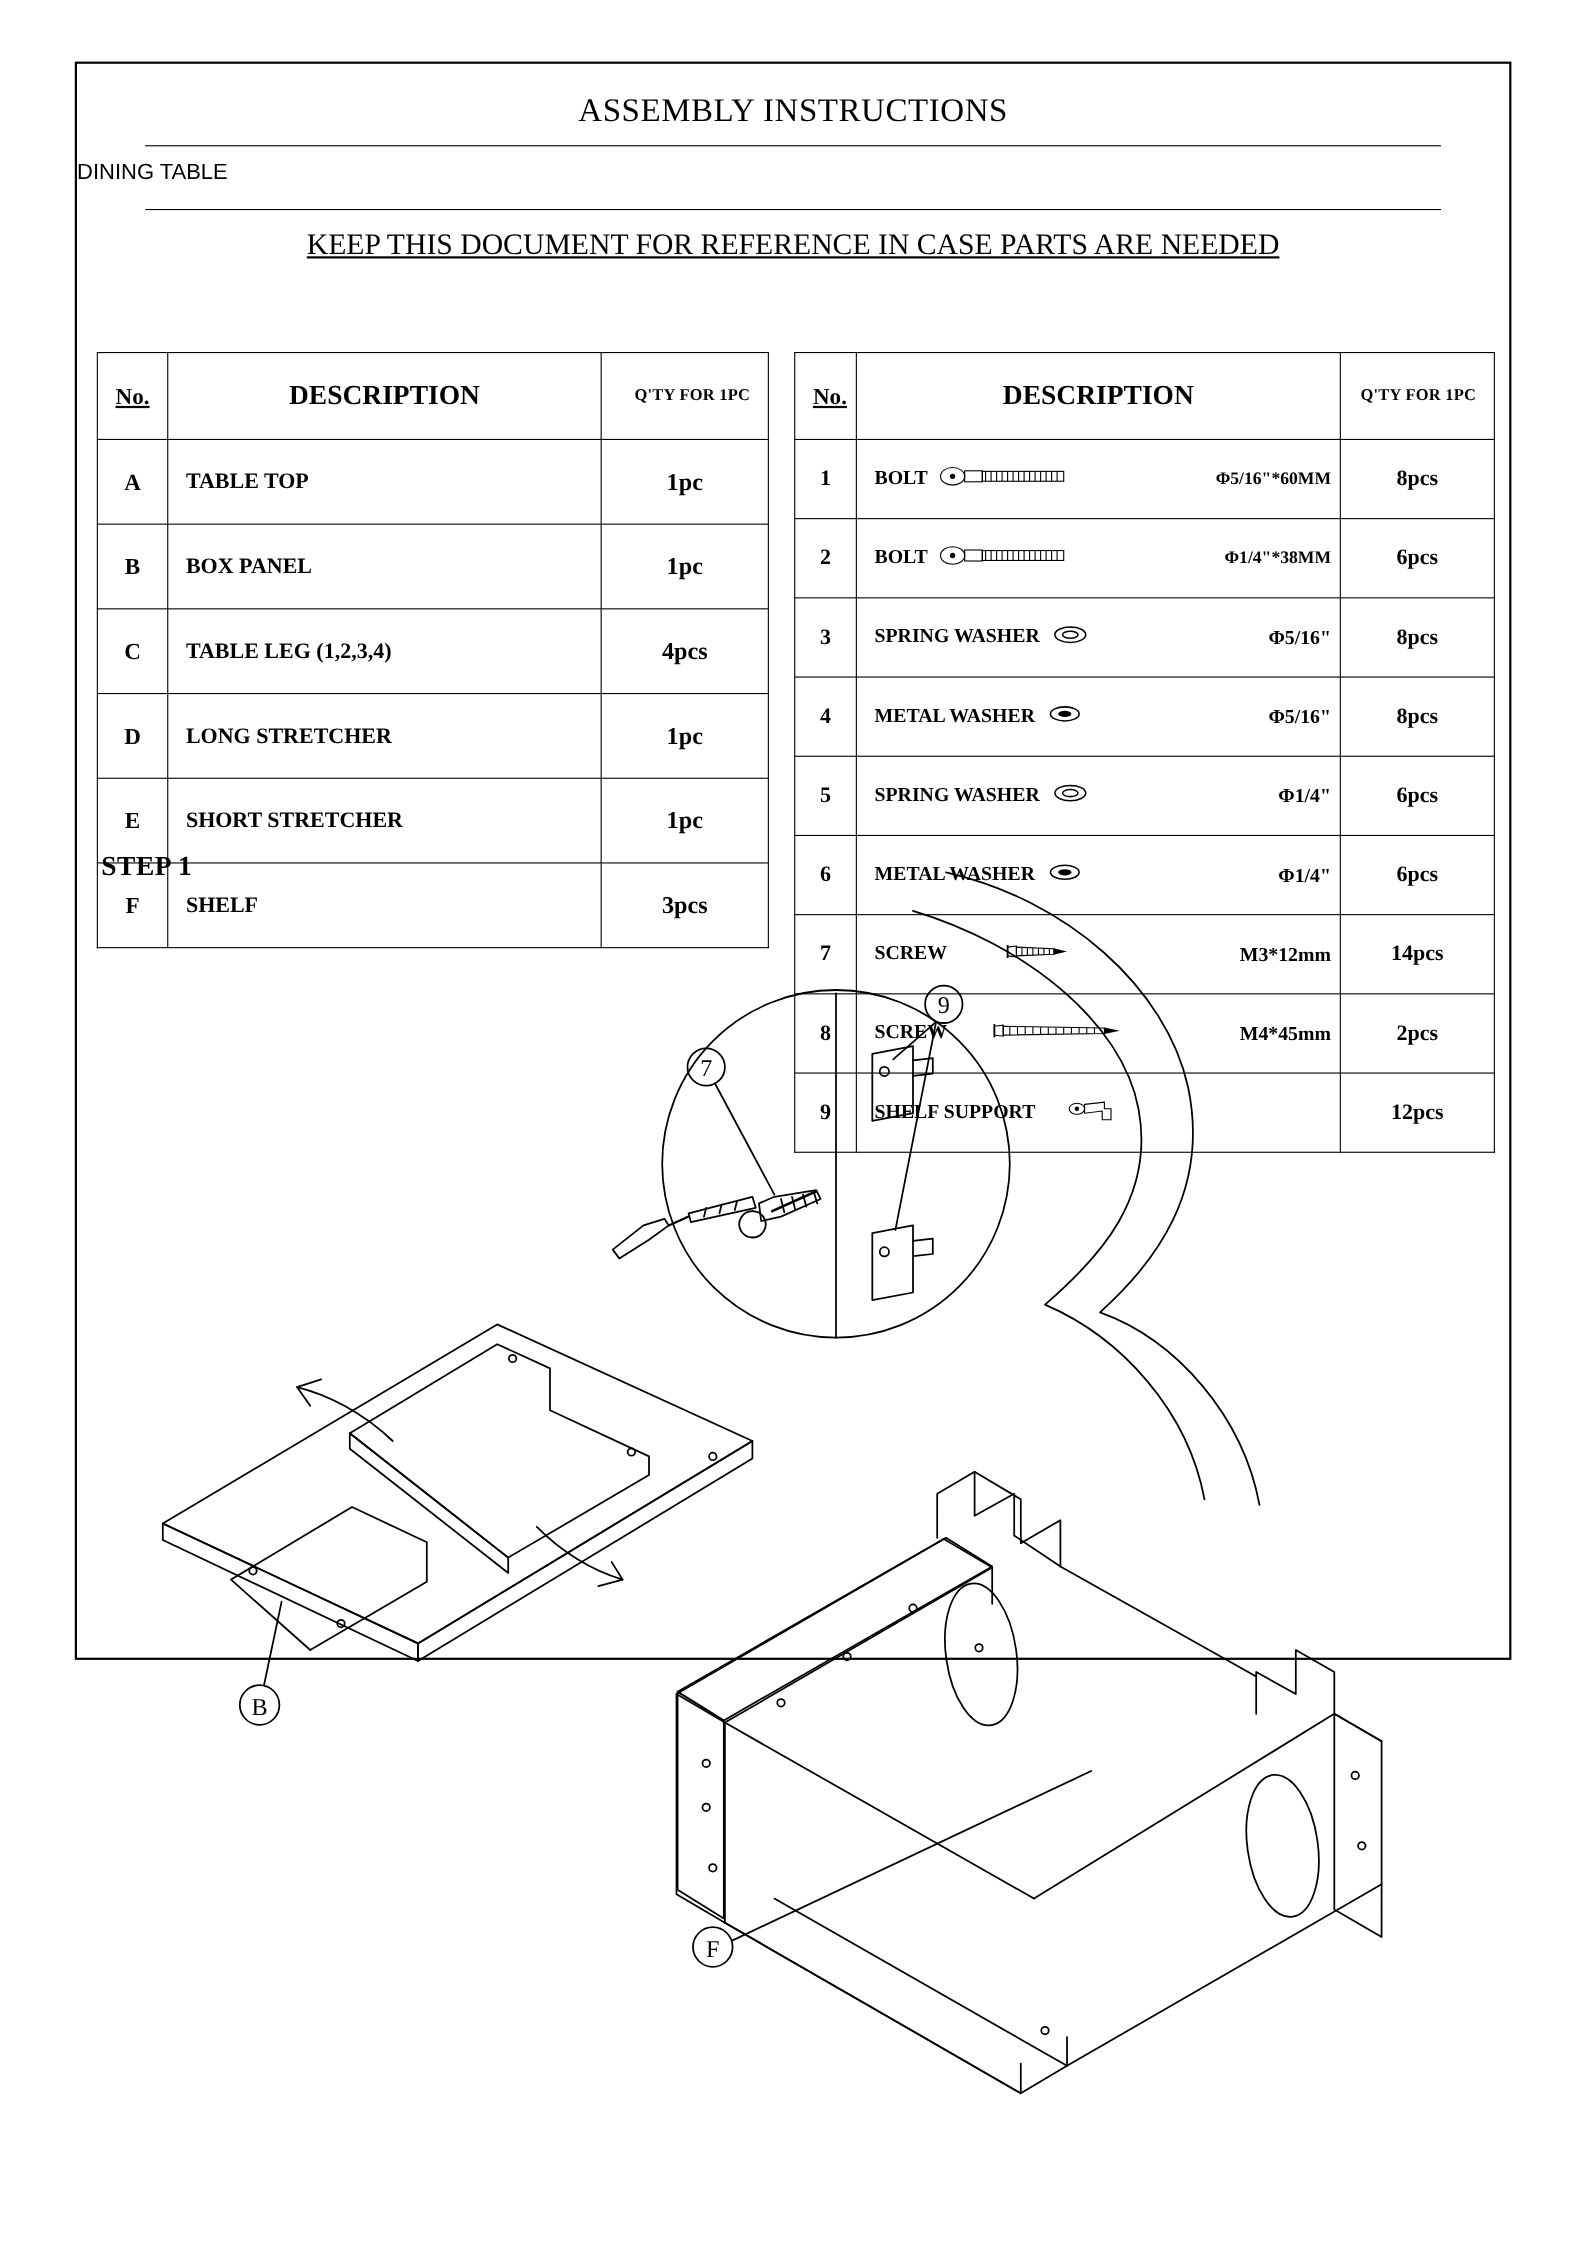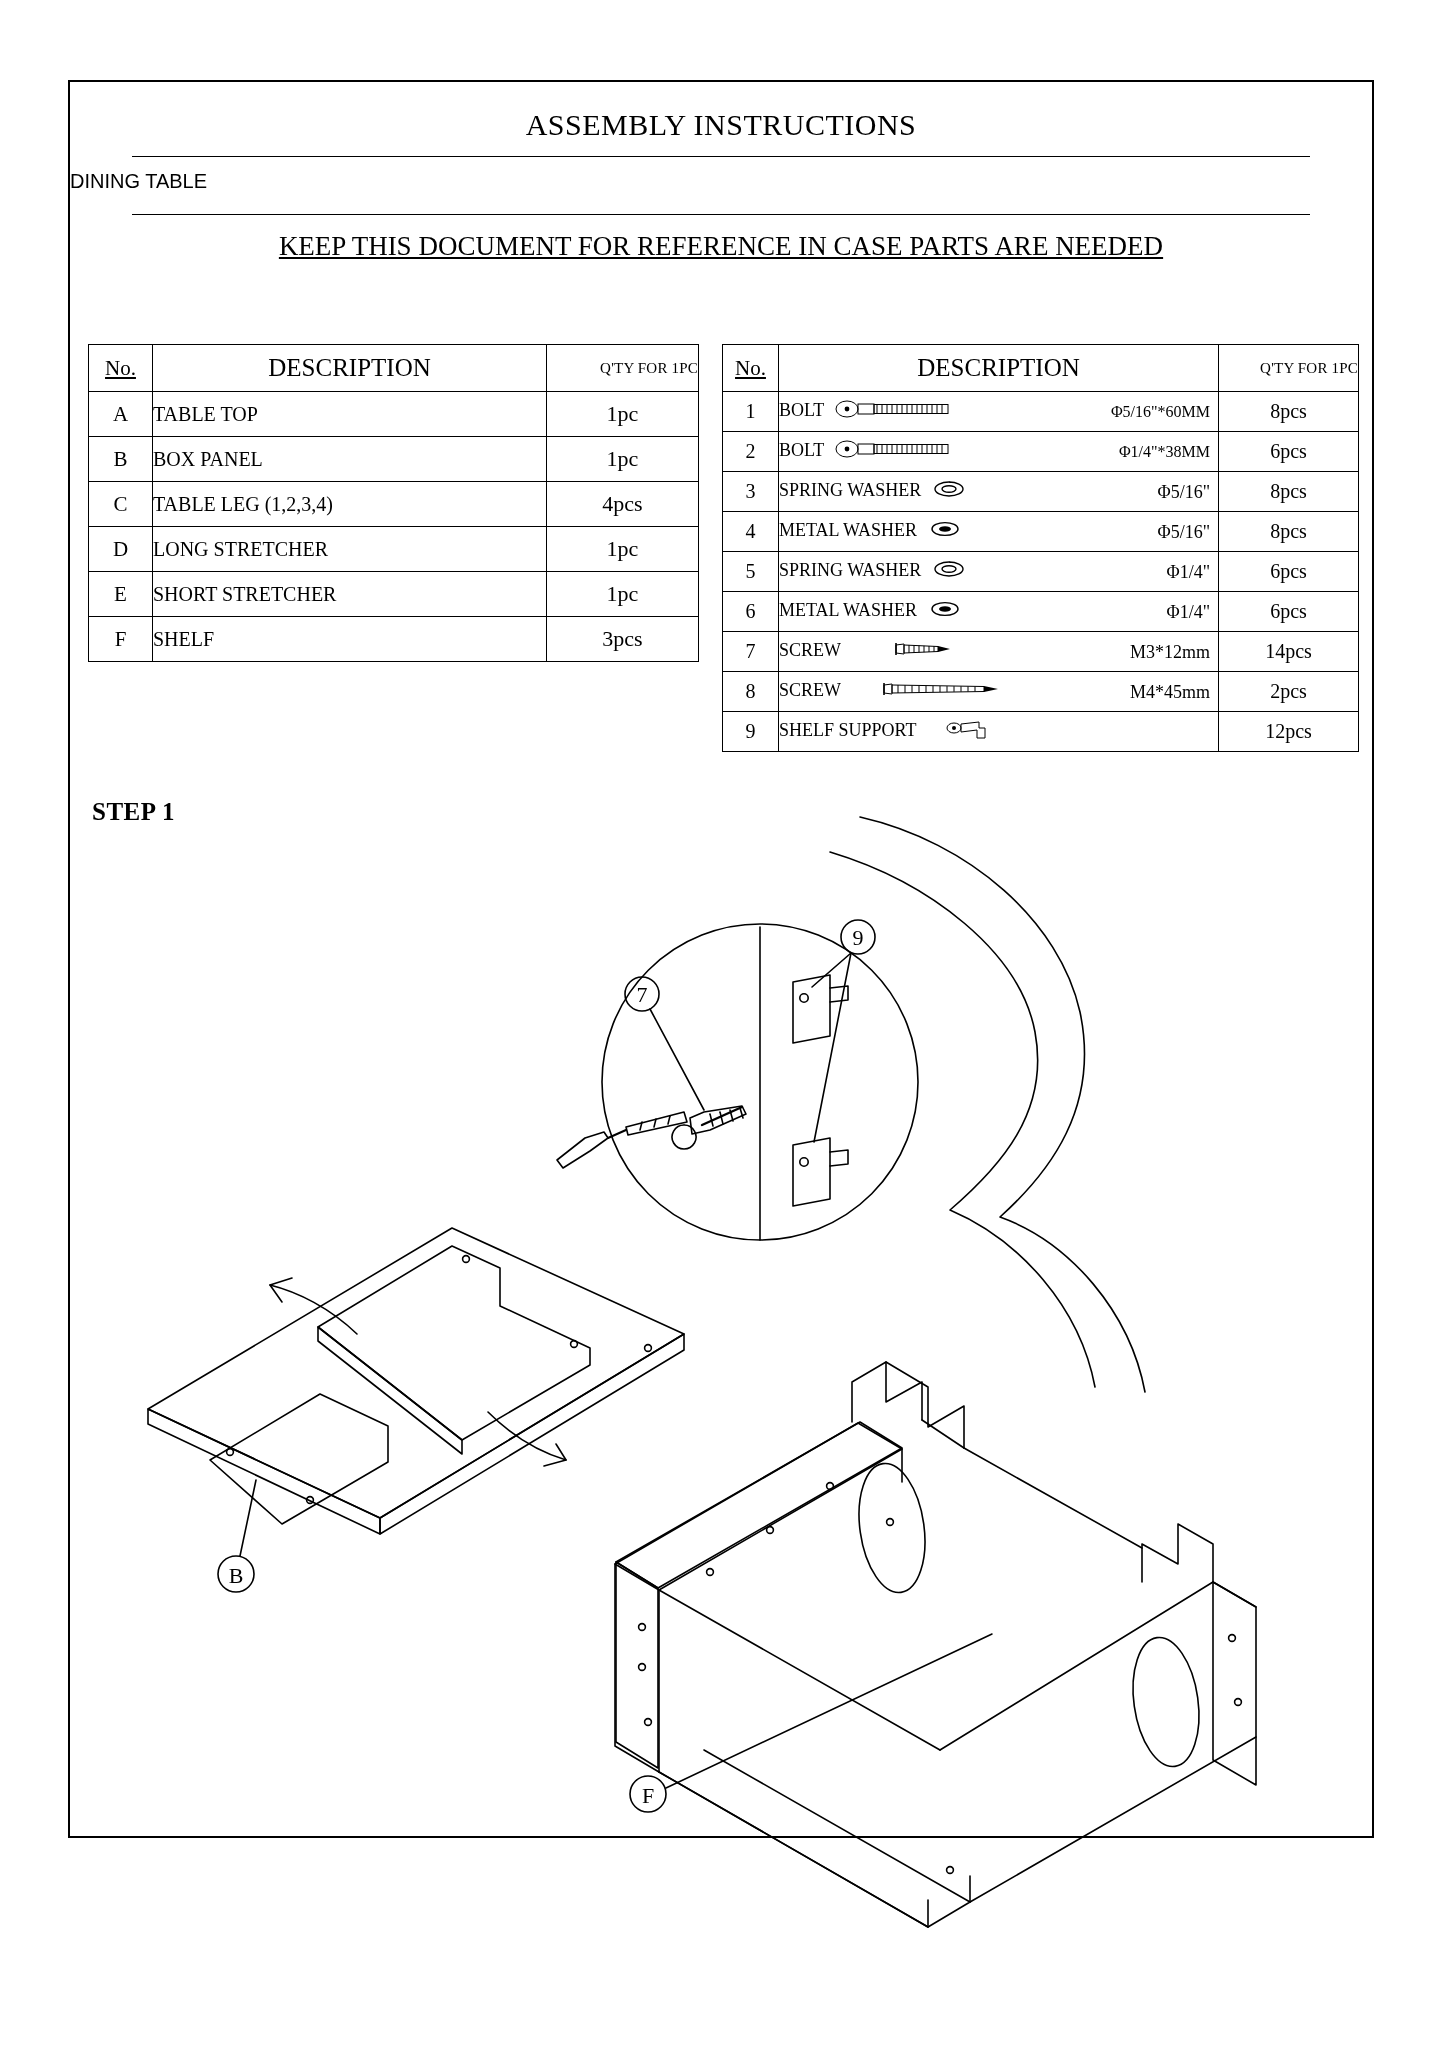--- a/index.html
+++ b/index.html
@@ -11,23 +11,23 @@
     width: 1445px;
     height: 2045px;
     font-family: "Liberation Serif", serif;
     color: #000;
     position: relative;
     overflow: hidden;
   }
   .page {
     position: absolute;
     left: 68px;
-    top: 80px;
+    top: 56px;
     width: 1306px;
-    height: 1758px;
+    height: 1453px;
     border: 2px solid #000;
     box-sizing: border-box;
   }
 
   
   .hdr-title {
     position: absolute;
     left: 0; right: 0;
     top: 26px;
     text-align: center;
@@ -64,22 +64,22 @@
   .warn span { text-decoration: underline; }
 
   
   .tbl {
     position: absolute;
     border-collapse: collapse;
     table-layout: fixed;
   }
   .tbl td, .tbl th {
     border: 1.4px solid #000;
-    padding: 0;
-    font-weight: normal;
+    padding: 16px;
+    font-weight: bold;
   }
   .tbl-left  { left: 18px;  top: 262px; width: 610px; }
   .tbl-right { left: 652px; top: 262px; width: 636px; }
 
   .th-no   { text-align: center; font-size: 21px; height: 46px; }
   .th-desc { text-align: center; font-size: 25px; }
   .th-qty  { text-align: right; font-size: 15px; letter-spacing: .2px; }
   .uline { text-decoration: underline; }
 
   .cell-no   { text-align: center; font-size: 21px; height: 44px; }

